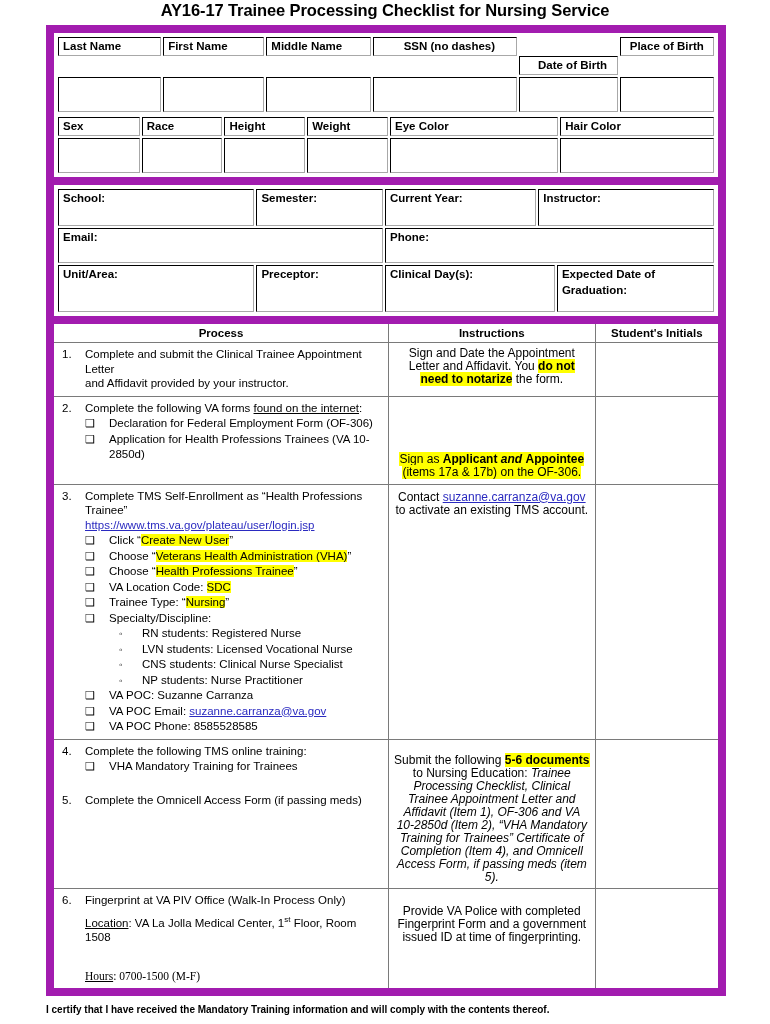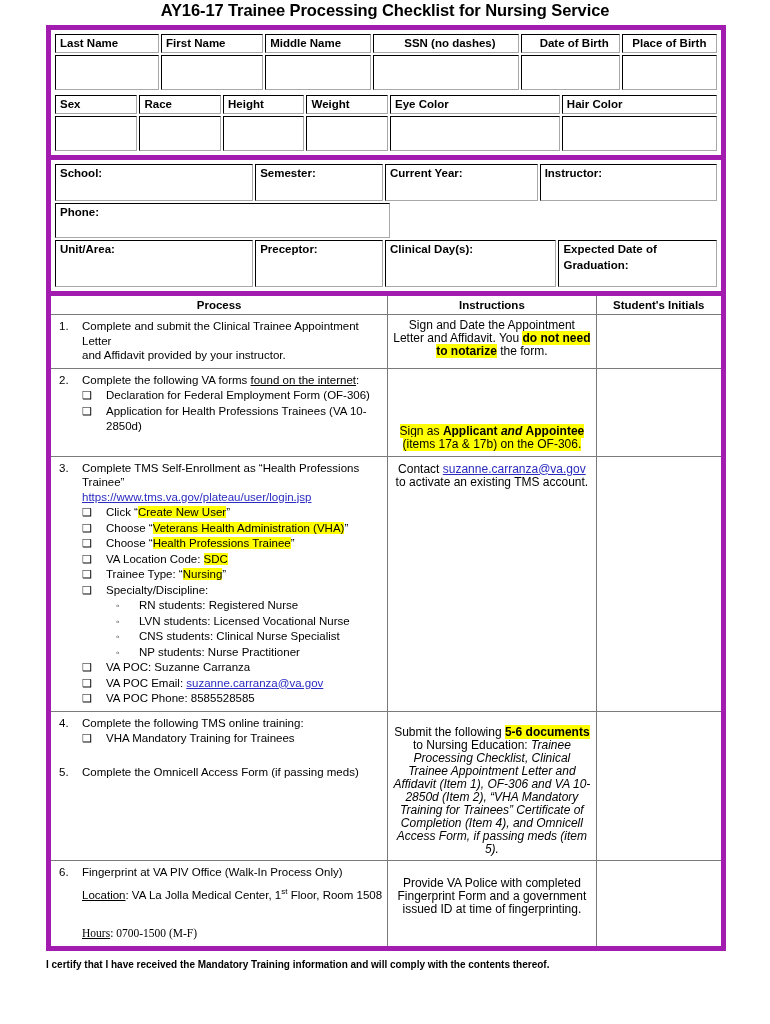--- a/index.html
+++ b/index.html
@@ -39,21 +39,21 @@
     text-align: center;
     font-size: 16.5px;
     font-weight: bold;
     letter-spacing: -0.1px;
     margin: 1px 0 5px 0;
   }
 
   
   .frame {
     margin: 0 44px 0 46px;
-    border: 5px solid #a21caf;
+    border: 8px solid #a21caf;
     background: #fff;
   }
   .frame + .frame { border-top: none; }
 
   
   .fb {
     border: 1.5px solid #000;
     border-right-color: #a8a8a8;
     border-bottom-color: #a8a8a8;
     background: #fff;
@@ -128,21 +128,21 @@
       <div style="width:106px;padding:1px;">
           <div class="fb lbl lbl-hdr">First Name</div>
         </div>
       <div style="width:110px;padding:1px;">
           <div class="fb lbl lbl-hdr">Middle Name</div>
         </div>
       <div style="width:150px;padding:1px;">
           <div class="fb lbl lbl-hdr" style="text-align:center;padding-left:8px;">SSN (no dashes)</div>
         </div>
       <div style="width:103px;padding:1px;">
-          <div class="fb lbl lbl-hdr" style="text-align:center;padding-left:8px;">Date of Birth</div>
+          <div class="fb lbl lbl-hdr" style="text-align:center;padding-left:8px;margin-top:19px;">Date of Birth</div>
         </div>
       <div style="width:99px;padding:1px;">
           <div class="fb lbl lbl-hdr" style="text-align:center;padding-left:0;">Place of Birth</div>
         </div>
     </div>
 
     <div class="row">
       <div style="width:108px;padding:1px;">
           <div class="fb blank"></div>
         </div>
@@ -215,20 +215,23 @@
           <div class="fb lbl" style="height:37px;">Semester:</div>
         </div>
       <div style="width:156px;padding:1px;">
           <div class="fb lbl" style="height:37px;">Current Year:</div>
         </div>
       <div style="width:181px;padding:1px;">
           <div class="fb lbl" style="height:37px;">Instructor:</div>
         </div>
     </div>
     <div class="row">
+      <div style="width:333px;padding:1px;">
+          <div class="fb lbl" style="height:35px;">Email:</div>
+        </div>
       <div style="width:337px;padding:1px;">
           <div class="fb lbl" style="height:35px;">Phone:</div>
         </div>
     </div>
     <div class="row">
       <div style="width:202px;padding:1px;">
           <div class="fb lbl" style="height:47px;">Unit/Area:</div>
         </div>
       <div style="width:131px;padding:1px;">
           <div class="fb lbl" style="height:47px;">Preceptor:</div>

